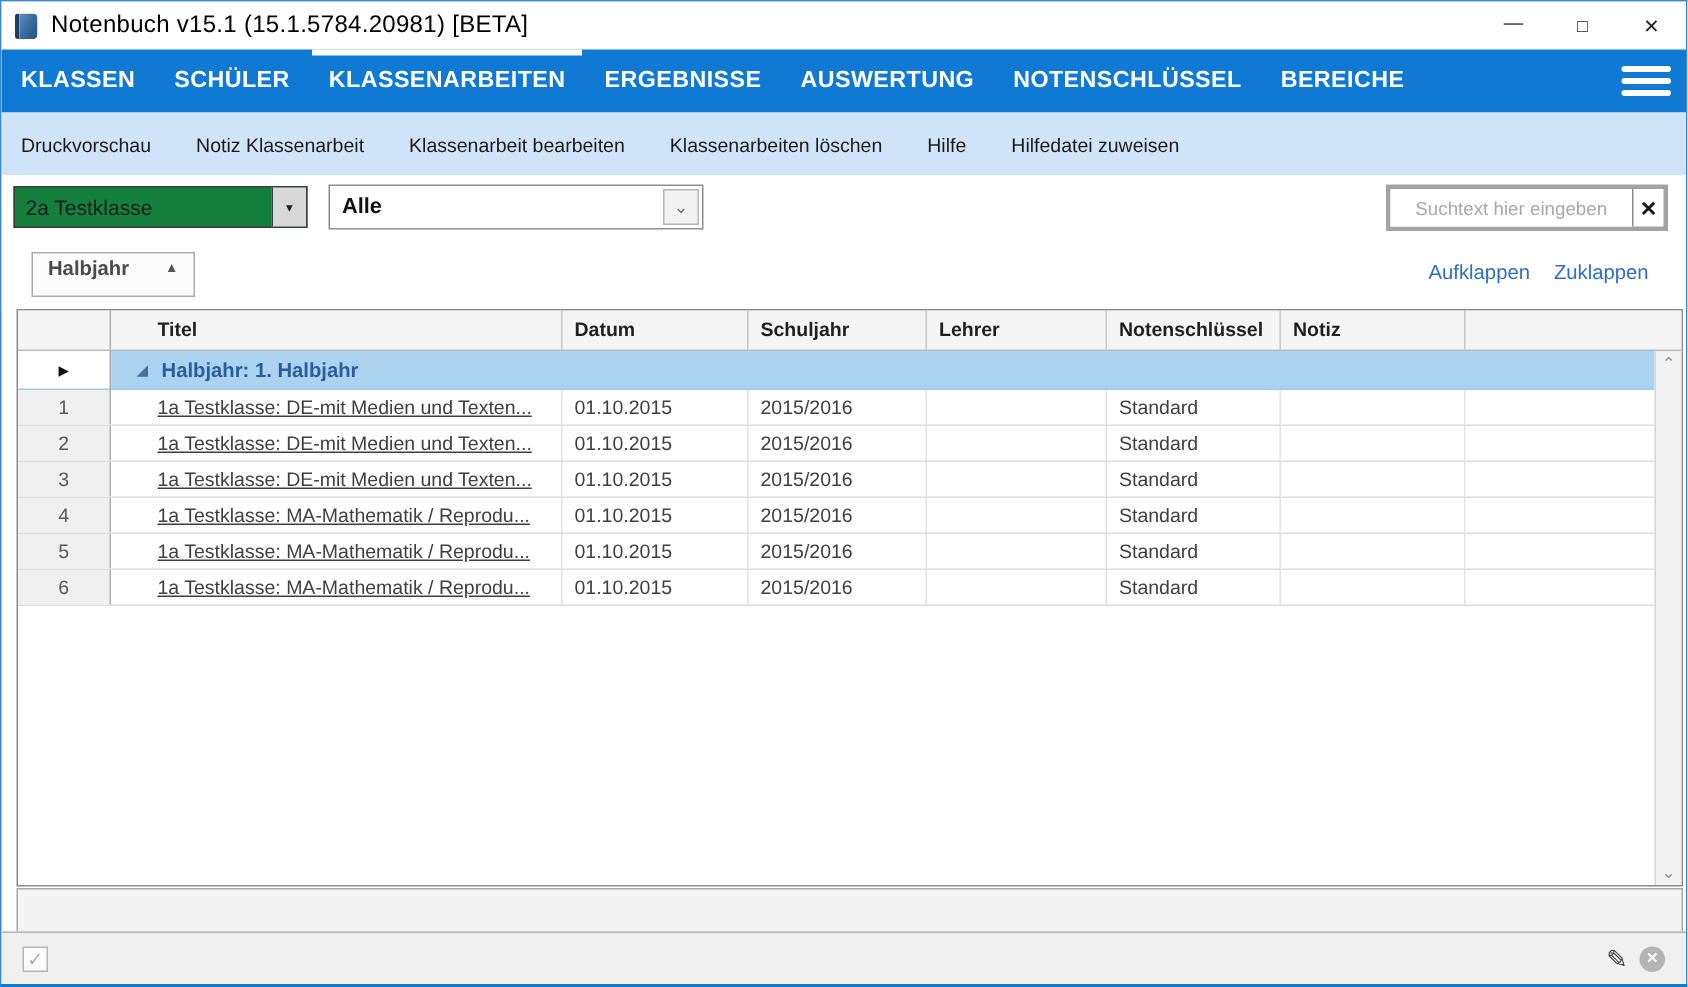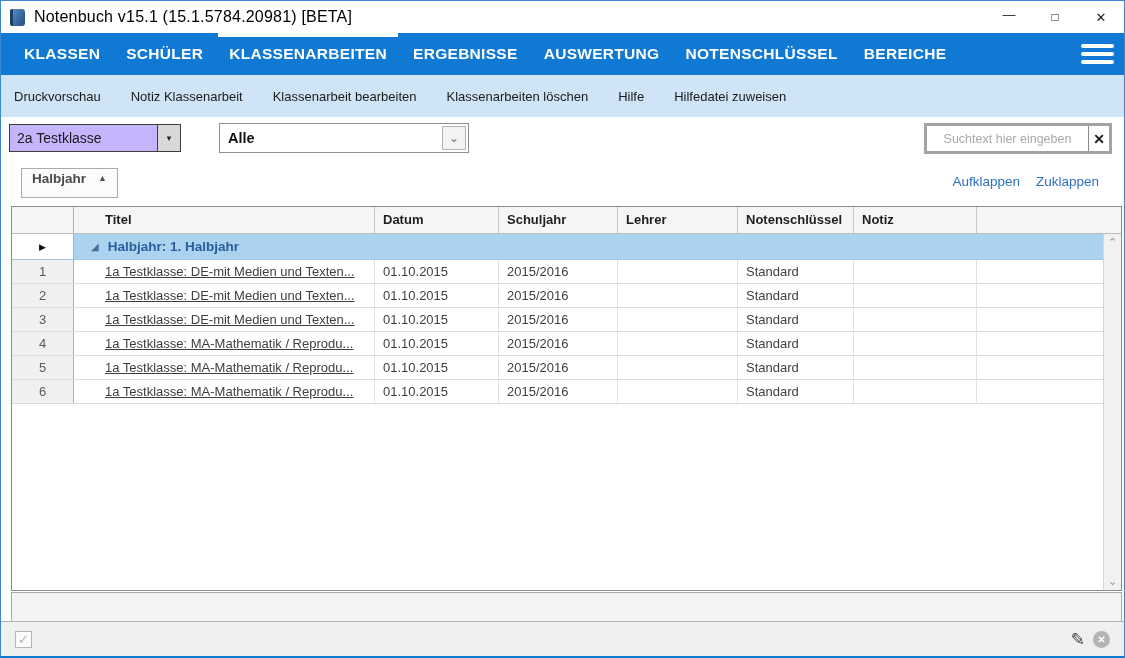--- a/index.html
+++ b/index.html
@@ -13,46 +13,46 @@
   .titlebar { position:absolute; left:0; top:0; right:0; height:32px; background:#ffffff; display:flex; align-items:center; }
   .app-icon { width:15px; height:17px; margin:0 9px 0 9px; background:linear-gradient(120deg,#5a8fc4 0%,#3a6ea5 45%,#274f7d 100%); border-radius:2px 3px 3px 2px; border-left:3px solid #1e3f63; }
   .title-text { font-size:16px; color:#000000; letter-spacing:.2px; }
   .win-controls { margin-left:auto; display:flex; height:100%; }
   .win-btn { width:46px; height:100%; display:flex; align-items:center; justify-content:center; color:#222; cursor:default; }
   .win-btn.min  { font-size:13px; padding-bottom:6px; }
   .win-btn.max  { font-size:12px; }
   .win-btn.close{ font-size:13px; }
 
   
-  .menubar { position:absolute; left:0; top:32px; right:0; height:42px; background:#0f79d3; display:flex; align-items:stretch; padding-left:10px; }
+  .menubar { position:absolute; left:0; top:32px; right:0; height:42px; background:#0f79d3; display:flex; align-items:stretch; padding-left:0; }
   .menu-item { position:relative; display:flex; align-items:center; padding:0 13px; color:#ffffff; font-size:15.5px; font-weight:bold; letter-spacing:.3px; cursor:default; }
   .menu-item.active::before { content:""; position:absolute; top:0; left:2px; right:2px; height:4px; background:#ffffff; }
   .hamburger { margin-left:auto; margin-right:10px; align-self:center; width:33px; height:22px; display:flex; flex-direction:column; justify-content:space-between; padding:1px 0; cursor:default; }
   .hamburger span { display:block; height:4px; background:#ffffff; border-radius:2px; }
 
   
   .toolbar { position:absolute; left:0; top:74px; right:0; height:42px; background:#cfe5f7; display:flex; align-items:center; gap:30px; padding-left:13px; }
   .tool-item { font-size:13px; color:#1a1a1a; cursor:default; }
 
   
   .filterbar { position:absolute; left:0; top:116px; right:0; height:46px; background:#ffffff; }
-  .combo1 { position:absolute; left:8px; top:7px; width:172px; height:28px; border:1px solid #3c3c3c; background:#c4b5fd; display:flex; }
+  .combo1 { position:absolute; left:8px; top:7px; width:196px; height:28px; border:1px solid #3c3c3c; background:#15803d; display:flex; }
   .combo1 .val { flex:1; font-size:14px; color:#1c1c1c; line-height:26px; padding-left:7px; overflow:hidden; }
   .combo1 .btn { width:23px; border-left:1px solid #3c3c3c; background:#d8d8d8; display:flex; align-items:center; justify-content:center; font-size:9px; color:#222; }
   .combo2 { position:absolute; left:218px; top:6px; width:250px; height:30px; border:1px solid #8f8f8f; background:#fff; display:flex; }
   .combo2 .val { flex:1; font-size:14.5px; font-weight:bold; color:#111; line-height:28px; padding-left:8px; }
   .combo2 .btn { width:24px; margin:2px; border:1px solid #b5b5b5; background:#f3f3f3; display:flex; align-items:center; justify-content:center; font-size:12px; color:#6e6e6e; }
   .searchbox { position:absolute; right:12px; top:6px; width:188px; height:31px; border:3px solid #a3a3a3; background:#fff; display:flex; }
   .searchbox input { flex:1; border:none; outline:none; font-family:"Liberation Sans",sans-serif; font-size:12.5px; text-align:center; color:#333; }
   .searchbox input::placeholder { color:#a9a9a9; }
   .searchbox .clear { width:37px; border-left:1px solid #8a8a8a; display:flex; align-items:center; justify-content:center; font-size:14px; font-weight:bold; color:#1a1a1a; }
 
   
   .grouppanel { position:absolute; left:0; top:162px; right:0; height:43px; background:#ffffff; }
-  .group-chip { position:absolute; left:20px; top:5px; height:30px; min-width:92px; border:1px solid #ababab; background:#fbfbfb; display:flex; align-items:center; gap:12px; padding:0 10px 10px 10px; }
+  .group-chip { position:absolute; left:20px; top:5px; height:30px; min-width:92px; border:1px solid #ababab; background:#fbfbfb; display:flex; align-items:center; gap:24px; padding:0 10px 10px 10px; }
   .group-chip .lbl { font-size:13.5px; font-weight:bold; color:#4a4a4a; }
   .group-chip .arr { font-size:9px; color:#555; }
   .panel-links { position:absolute; right:25px; top:11px; display:flex; gap:16px; }
   .panel-links .lnk { font-size:13.5px; color:#2f6fc1; cursor:default; }
 
   
   .grid { position:absolute; left:10px; top:205px; width:1111px; height:385px; border:1px solid #8c8c8c; background:#ffffff; overflow:hidden; }
   .gh { display:flex; height:27px; background:#f5f5f5; border-bottom:1px solid #bdbdbd; }
   .gh .cell { font-size:13px; font-weight:bold; color:#1f1f1f; line-height:26px; padding-left:8px; border-right:1px solid #c6c6c6; overflow:hidden; white-space:nowrap; }
   .gh .cell.first { border-right:1px solid #b0b0b0; }

